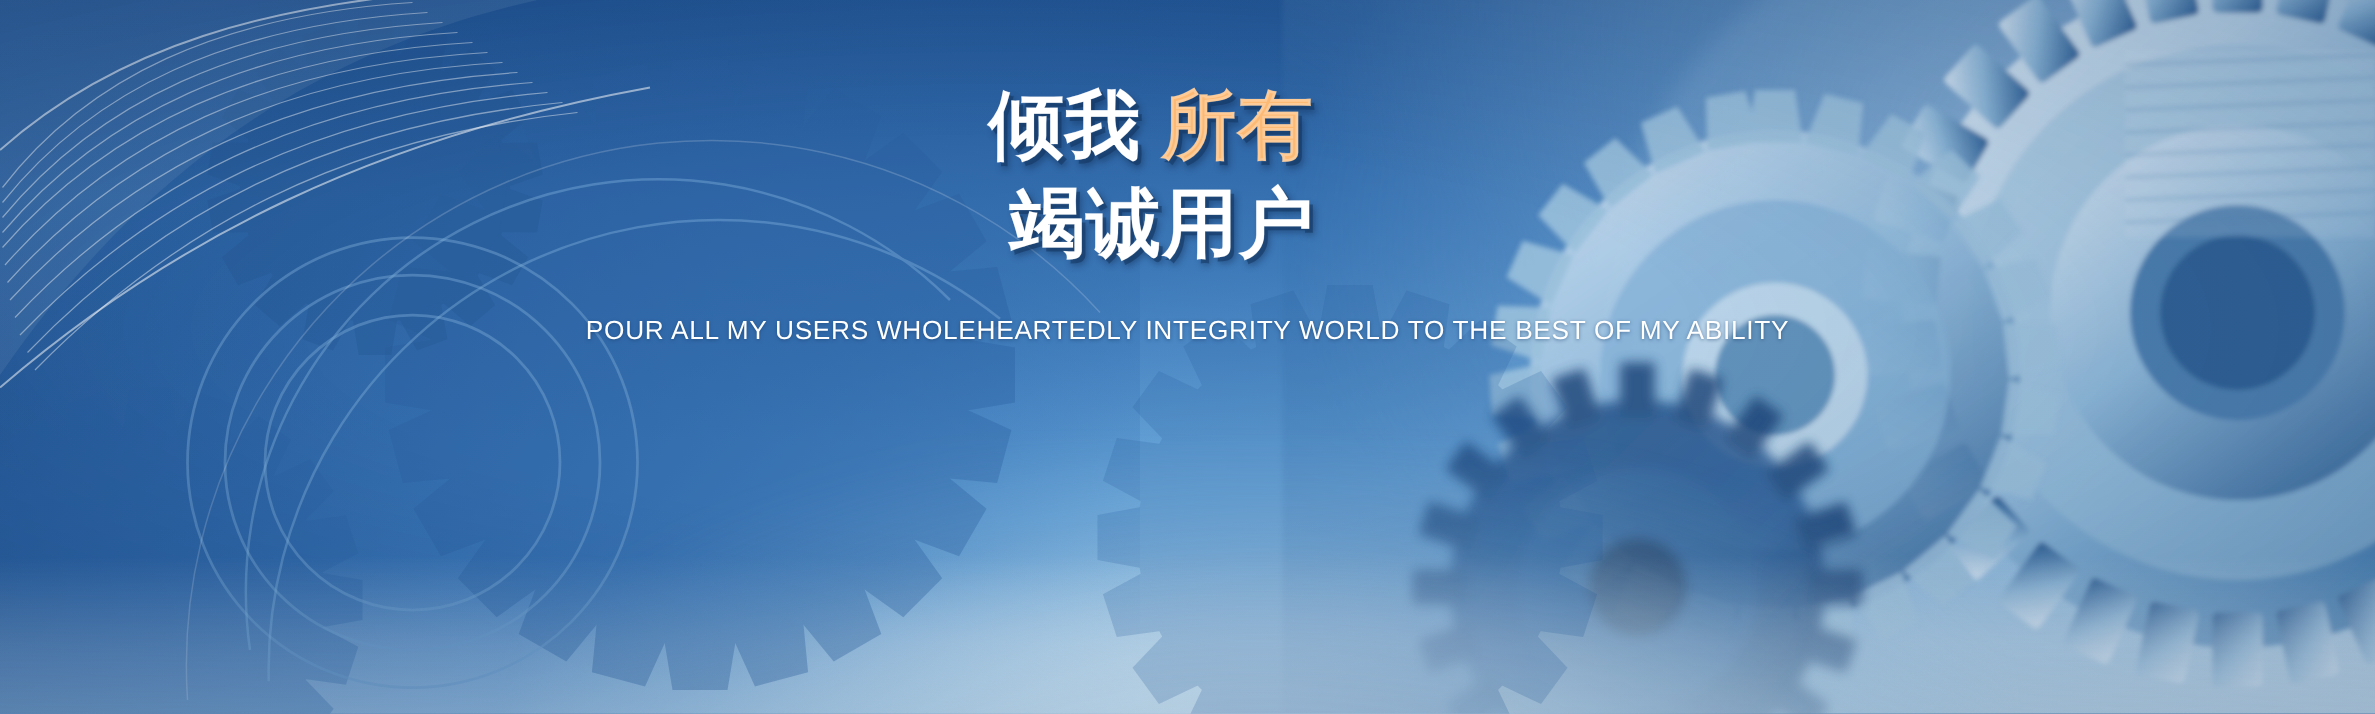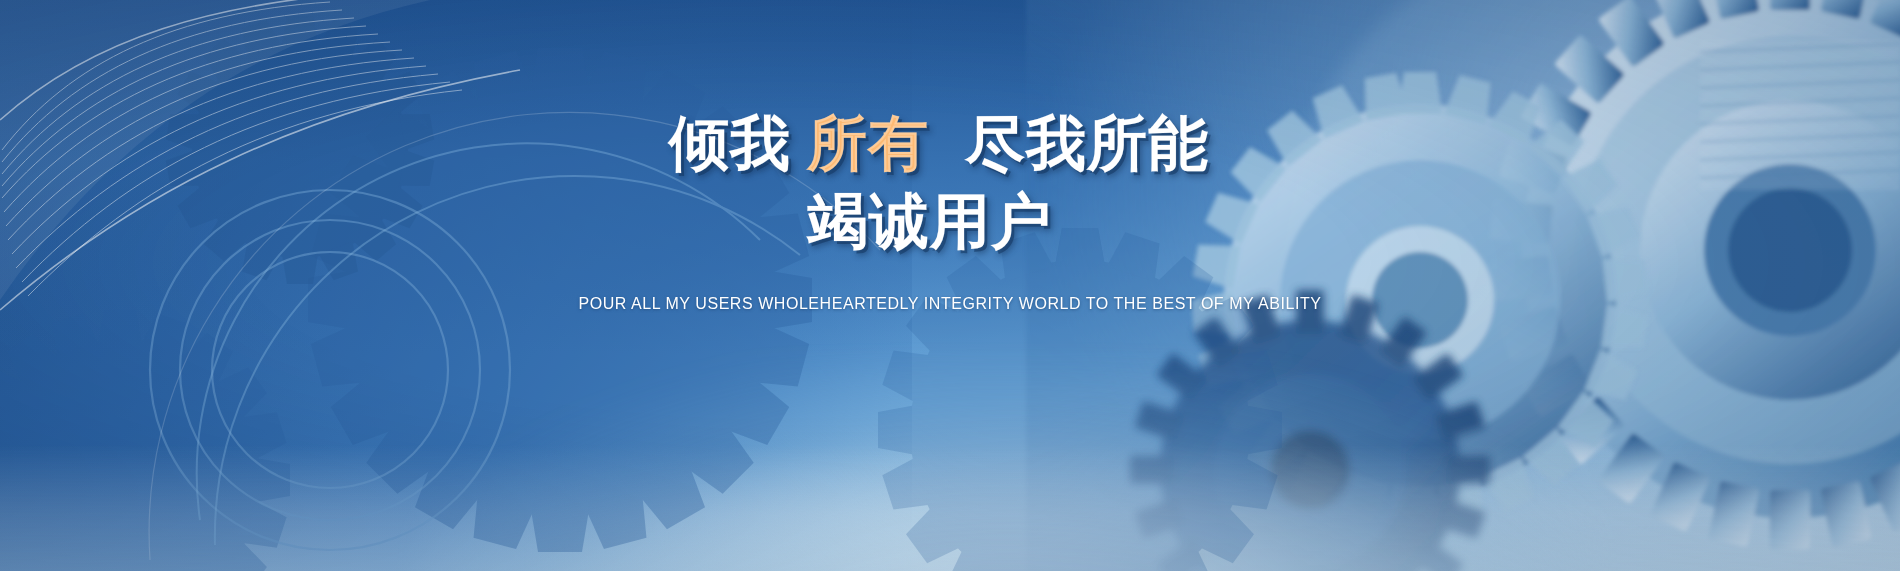--- a/index.html
+++ b/index.html
@@ -48,21 +48,21 @@
     background:radial-gradient(ellipse at 42% 46%,rgba(0,0,0,0) 35%,rgba(10,40,80,.22) 100%);
   }
 
   .layer{position:absolute;inset:0;}
   .layer svg{display:block;width:100%;height:100%;}
 
   
   .headline-wrap{
     position:absolute;left:0;top:0;width:100%;height:100%;
     display:flex;flex-direction:column;align-items:center;
-    padding-top:113px;
+    padding-top:71px;
   }
   .line{
     display:flex;align-items:baseline;
     white-space:nowrap;
     line-height:1;
   }
   .line1{margin-left:-22px;}
   .line2{margin-top:18px;margin-left:12px;}
   .seg{
     font-size:60px;
@@ -75,21 +75,21 @@
     -webkit-text-stroke:0.5px rgba(255,255,255,.25);
   }
   .seg.white{color:#ffffff;}
   .seg.gold{color:#fdba74;}
   .gap{display:inline-block;width:36px;}
   .gap-sm{display:inline-block;width:16px;}
 
   .subtitle{
     margin-top:44px;
     color:#ffffff;
-    font-size:16px;
+    font-size:21px;
     letter-spacing:.55px;
     font-weight:400;
     text-shadow:0 1px 3px rgba(20,55,100,.55);
     white-space:nowrap;
   }
 </style>
 </head>
 <body>
 
 <div class="banner">
@@ -457,21 +457,20 @@
 
   <div class="vignette"></div>
 
   <div class="headline-wrap">
 
     <div class="line line1">
       <span class="seg white">倾我</span>
       <span class="gap-sm"></span>
       <span class="seg gold">所有</span>
       <span class="gap"></span>
-      <span class="seg white">尽我所能</span>
     </div>
 
     <div class="line line2">
       <span class="seg white">竭诚用户</span>
       <span class="gap"></span>
       <span class="gap-sm"></span>
     </div>
 
     <div class="subtitle">POUR ALL MY USERS WHOLEHEARTEDLY INTEGRITY WORLD TO THE BEST OF MY ABILITY</div>
   </div>

